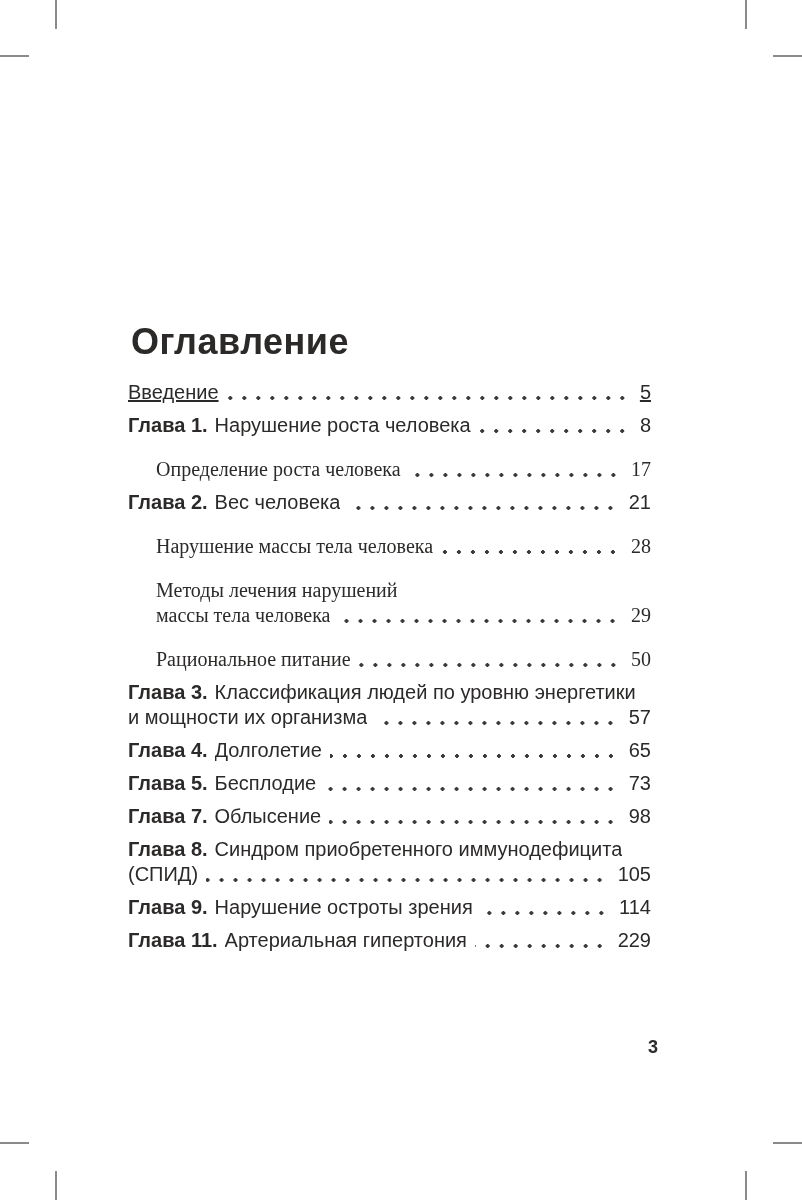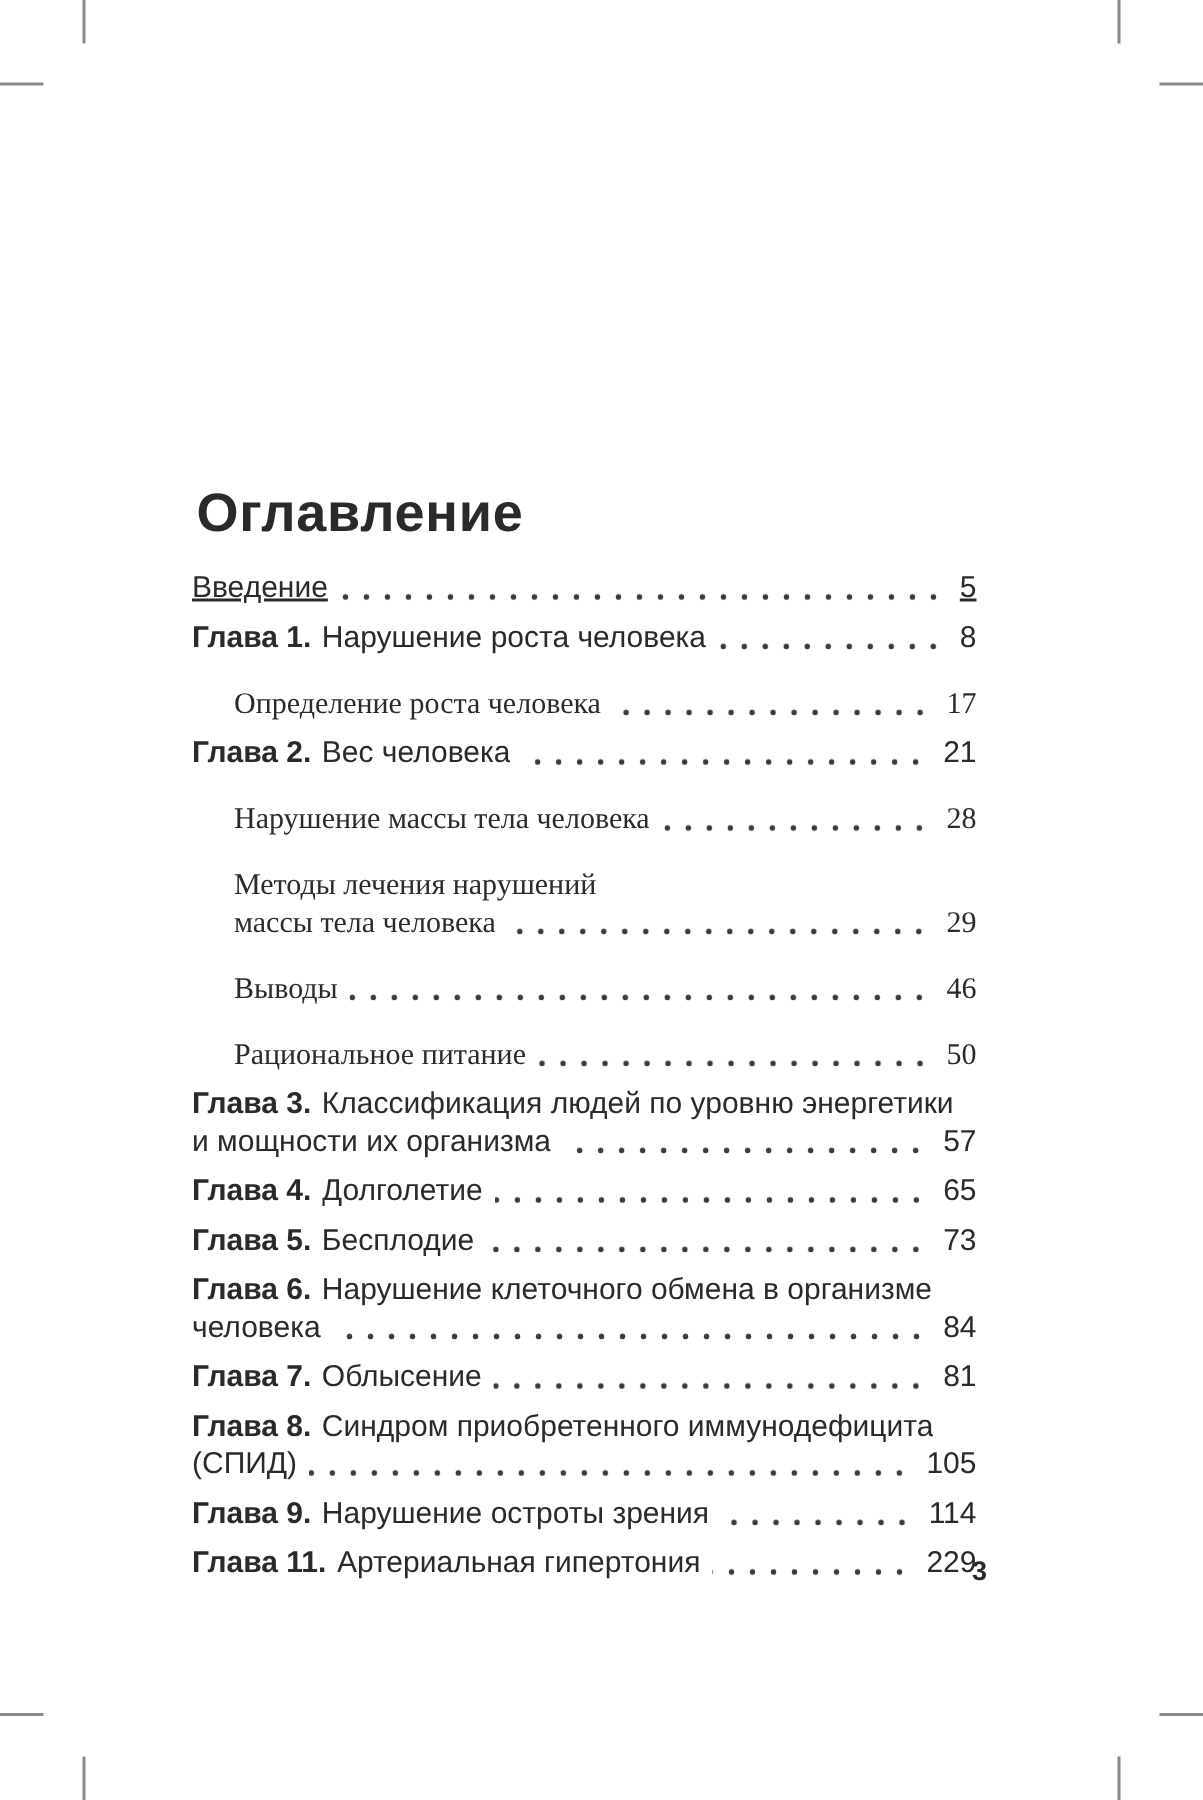--- a/index.html
+++ b/index.html
@@ -165,27 +165,20 @@
           <span class="label">Методы лечения нарушений</span>
         </div>
         <div class="line">
           <span class="label">массы тела человека</span>
           <span class="leader"></span>
           <span class="pagenum">29</span>
         </div>
       </div>
       <div class="entry serif indent">
         <div class="line">
-          <span class="label">Выводы</span>
-          <span class="leader"></span>
-          <span class="pagenum">46</span>
-        </div>
-      </div>
-      <div class="entry serif indent">
-        <div class="line">
           <span class="label">Рациональное питание</span>
           <span class="leader"></span>
           <span class="pagenum">50</span>
         </div>
       </div>
       <div class="entry sans">
         <div class="line">
           <span class="prefix">Глава 3.</span>
           <span class="label">Классификация людей по уровню энергетики</span>
         </div>
@@ -206,35 +199,24 @@
       <div class="entry sans">
         <div class="line">
           <span class="prefix">Глава 5.</span>
           <span class="label">Бесплодие</span>
           <span class="leader"></span>
           <span class="pagenum">73</span>
         </div>
       </div>
       <div class="entry sans">
         <div class="line">
-          <span class="prefix">Глава 6.</span>
-          <span class="label">Нарушение клеточного обмена в организме</span>
-        </div>
-        <div class="line">
-          <span class="label">человека</span>
-          <span class="leader"></span>
-          <span class="pagenum">84</span>
-        </div>
-      </div>
-      <div class="entry sans">
-        <div class="line">
           <span class="prefix">Глава 7.</span>
           <span class="label">Облысение</span>
           <span class="leader"></span>
-          <span class="pagenum">81</span>
+          <span class="pagenum">98</span>
         </div>
       </div>
       <div class="entry sans">
         <div class="line">
           <span class="prefix">Глава 8.</span>
           <span class="label">Синдром приобретенного иммунодефицита</span>
         </div>
         <div class="line">
           <span class="label">(СПИД)</span>
           <span class="leader"></span>

